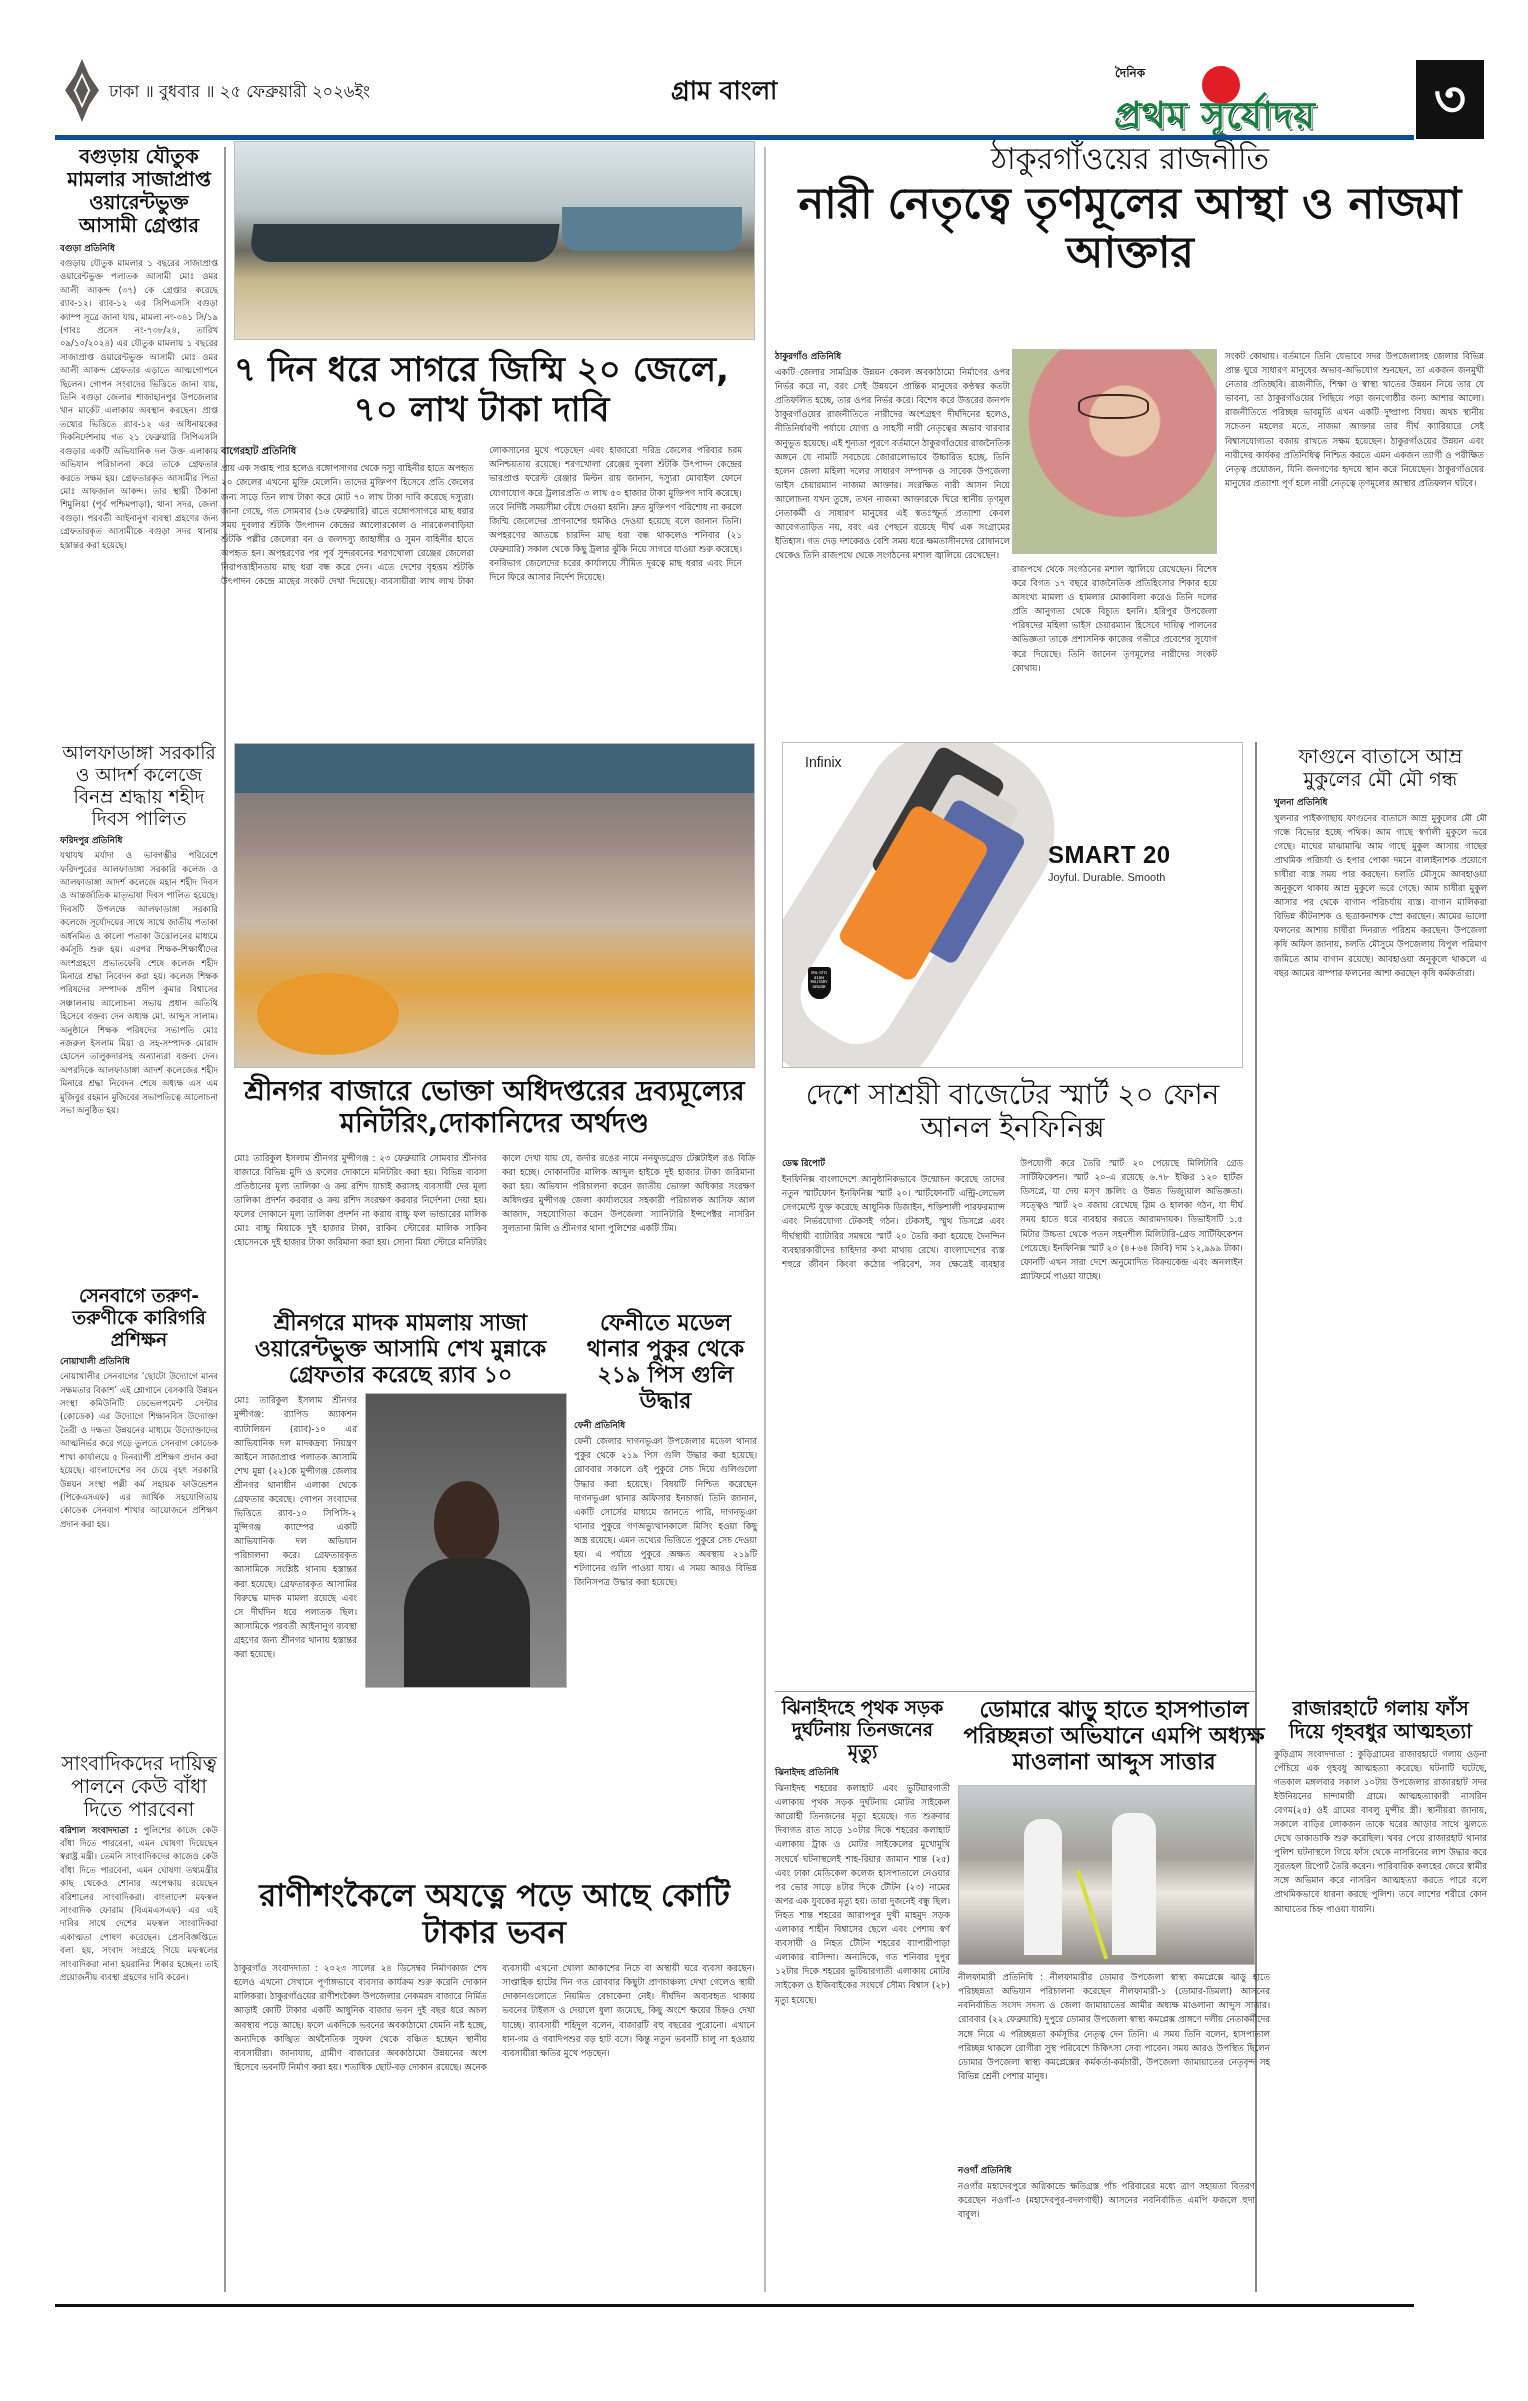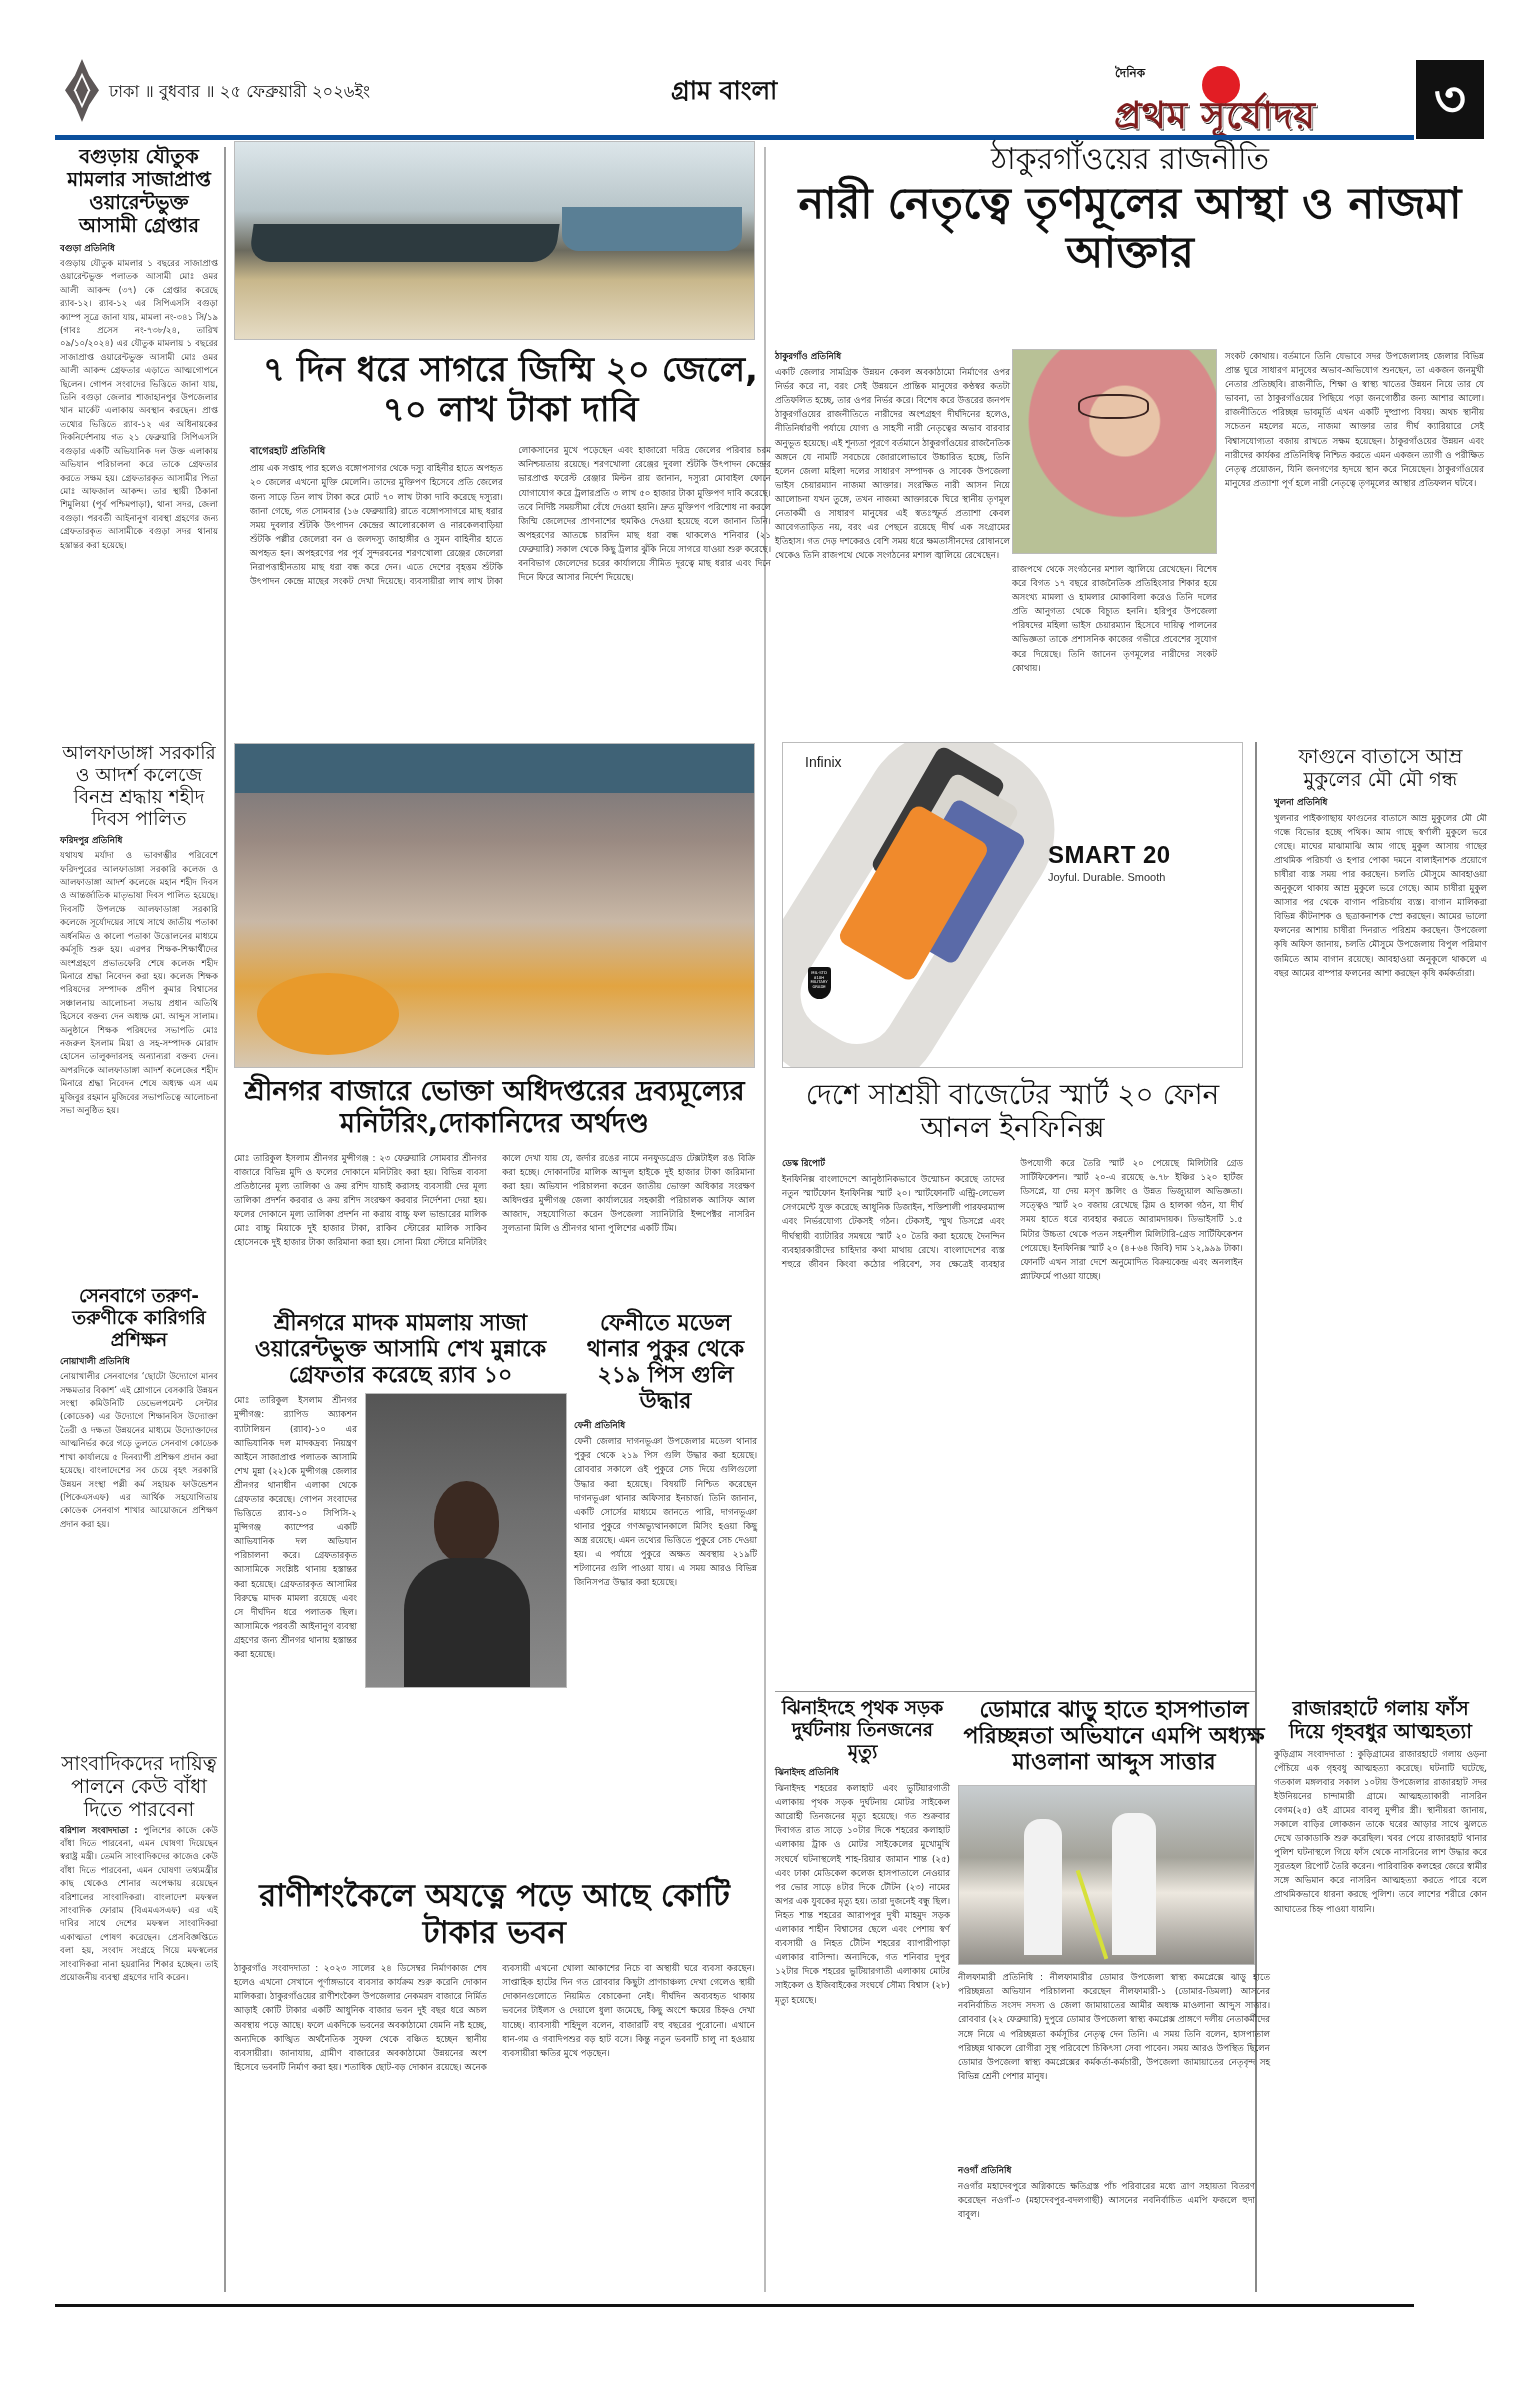--- a/index.html
+++ b/index.html
@@ -11,21 +11,21 @@
 .cols2{column-count:2;column-gap:15.3px}
 .img{position:absolute;overflow:hidden;border:0.5px solid #bbb}
 .vrule{position:absolute;background:#999;width:2.2px}
 .hrule{position:absolute;background:#111;height:1.6px}
 
 #masthead-logo{left:65px;top:59px;width:34px;height:63px}
 #date{left:109px;top:79px;font-size:16.4px}
 #section{left:671px;top:71px;font-size:25px;font-weight:bold}
 #brand{left:1081px;top:60px;width:295px;height:71px}
 #brand .daily{position:absolute;left:34px;top:4px;font-size:12px;font-weight:bold}
-#brand .name{position:absolute;left:33px;top:26px;font-size:37px;font-weight:bold;letter-spacing:0.5px;color:#7f1d1d;text-shadow:1.1px 1.1px 0 #fff,1.6px 1.6px 0 #111}
+#brand .name{position:absolute;left:33px;top:26px;font-size:37px;font-weight:bold;letter-spacing:0.5px;color:#15803d;text-shadow:1.1px 1.1px 0 #fff,1.6px 1.6px 0 #111}
 #brand .sun{position:absolute;left:121px;top:5.5px;width:38px;height:38px;border-radius:50%;background:#e21d24}
 #pageno{left:1416px;top:60px;width:68px;height:79px;background:#111;color:#fff;font-size:49px;font-weight:bold;text-align:center;line-height:79px}
 #blue-rule{left:55px;top:135px;width:1359px;height:4.9px;background:#0b4f9c}
 </style>
 </head>
 <body>
 
 <div class="abs" id="masthead-logo">
   <svg width="34" height="63" viewBox="0 0 62 115">
     <polygon points="31,0 44,30 62,57 44,84 31,115 18,84 0,57 18,30" fill="#5d5757"></polygon>
@@ -71,21 +71,21 @@
     <b>বরিশাল সংবাদদাতা :</b>
     <span>পুলিশের কাজে কেউ বাঁধা দিতে পারবেনা, এমন ঘোষণা দিয়েছেন স্বরাষ্ট্র মন্ত্রী। তেমনি সাংবাদিকদের কাজেও কেউ বাঁধা দিতে পারবেনা, এমন ঘোষণা তথ্যমন্ত্রীর কাছ থেকেও শোনার অপেক্ষায় রয়েছেন বরিশালের সাংবাদিকরা। বাংলাদেশ মফস্বল সাংবাদিক ফোরাম (বিএমএসএফ) এর এই দাবির সাথে দেশের মফস্বল সাংবাদিকরা একাত্মতা পোষণ করেছেন। প্রেসবিজ্ঞপ্তিতে বলা হয়, সংবাদ সংগ্রহে গিয়ে মফস্বলের সাংবাদিকরা নানা হয়রানির শিকার হচ্ছেন। তাই প্রয়োজনীয় ব্যবস্থা গ্রহণের দাবি করেন।</span>
   </p>
 </section>
 
 <div class="img" style="left:234px;top:141px;width:521px;height:199px;background:linear-gradient(180deg,#dce6ea 0%,#b7c4c8 35%,#6b6a5e 55%,#c8b78b 70%,#e6dcc5 100%)">
   <div style="position:absolute;left:16.4px;top:82px;width:306px;height:38px;background:#2d3a3f;border-radius:0 0 22px 22px;transform:skewX(-8deg)"></div>
   <div style="position:absolute;left:327px;top:65px;width:180px;height:44px;background:#5a7f95;border-radius:0 0 16.4px 16.4px"></div>
 </div>
 
-<section class="abs" style="left:250px;top:349px;width:521px">
+<section class="abs" style="left:221px;top:349px;width:521px">
   <h1 class="hl" style="font-size:34px">৭ দিন ধরে সাগরে জিম্মি ২০ জেলে, ৭০ লাখ টাকা দাবি</h1>
   <div class="cols2" style="margin-top:14px">
     <div class="byline">বাগেরহাট প্রতিনিধি</div>
     <p class="body" style="font-size:8.7px;line-height:1.62">প্রায় এক সপ্তাহ পার হলেও বঙ্গোপসাগর থেকে দস্যু বাহিনীর হাতে অপহৃত ২০ জেলের এখনো মুক্তি মেলেনি। তাদের মুক্তিপণ হিসেবে প্রতি জেলের জন্য সাড়ে তিন লাখ টাকা করে মোট ৭০ লাখ টাকা দাবি করেছে দস্যুরা। জানা গেছে, গত সোমবার (১৬ ফেব্রুয়ারি) রাতে বঙ্গোপসাগরে মাছ ধরার সময় দুবলার শুঁটকি উৎপাদন কেন্দ্রের আলোরকোল ও নারকেলবাড়িয়া শুঁটকি পল্লীর জেলেরা বন ও জলদস্যু জাহাঙ্গীর ও সুমন বাহিনীর হাতে অপহৃত হন। অপহরণের পর পূর্ব সুন্দরবনের শরণখোলা রেঞ্জের জেলেরা নিরাপত্তাহীনতায় মাছ ধরা বন্ধ করে দেন। এতে দেশের বৃহত্তম শুঁটকি উৎপাদন কেন্দ্রে মাছের সংকট দেখা দিয়েছে। ব্যবসায়ীরা লাখ লাখ টাকা লোকসানের মুখে পড়েছেন এবং হাজারো দরিদ্র জেলের পরিবার চরম অনিশ্চয়তায় রয়েছে। শরণখোলা রেঞ্জের দুবলা শুঁটকি উৎপাদন কেন্দ্রের ভারপ্রাপ্ত ফরেস্ট রেঞ্জার মিল্টন রায় জানান, দস্যুরা মোবাইল ফোনে যোগাযোগ করে ট্রলারপ্রতি ৩ লাখ ৫০ হাজার টাকা মুক্তিপণ দাবি করেছে। তবে নির্দিষ্ট সময়সীমা বেঁধে দেওয়া হয়নি। দ্রুত মুক্তিপণ পরিশোধ না করলে জিম্মি জেলেদের প্রাণনাশের হুমকিও দেওয়া হয়েছে বলে জানান তিনি। অপহরণের আতঙ্কে চারদিন মাছ ধরা বন্ধ থাকলেও শনিবার (২১ ফেব্রুয়ারি) সকাল থেকে কিছু ট্রলার ঝুঁকি নিয়ে সাগরে যাওয়া শুরু করেছে। বনবিভাগ জেলেদের চরের কার্যালয়ে সীমিত দূরত্বে মাছ ধরার এবং দিনে দিনে ফিরে আসার নির্দেশ দিয়েছে।</p>
   </div>
 </section>
 
 <div class="img" style="left:234px;top:743px;width:521px;height:325px;background:linear-gradient(180deg,#6a6e76 0%,#9a8a82 30%,#c9b8a6 55%,#e2a441 75%,#d6c8b4 100%)">
   <div style="position:absolute;left:0;top:0;width:100%;height:49px;background:#3f6276"></div>
   <div style="position:absolute;left:22px;top:229px;width:142px;height:82px;background:#e89a2b;border-radius:50%"></div>

